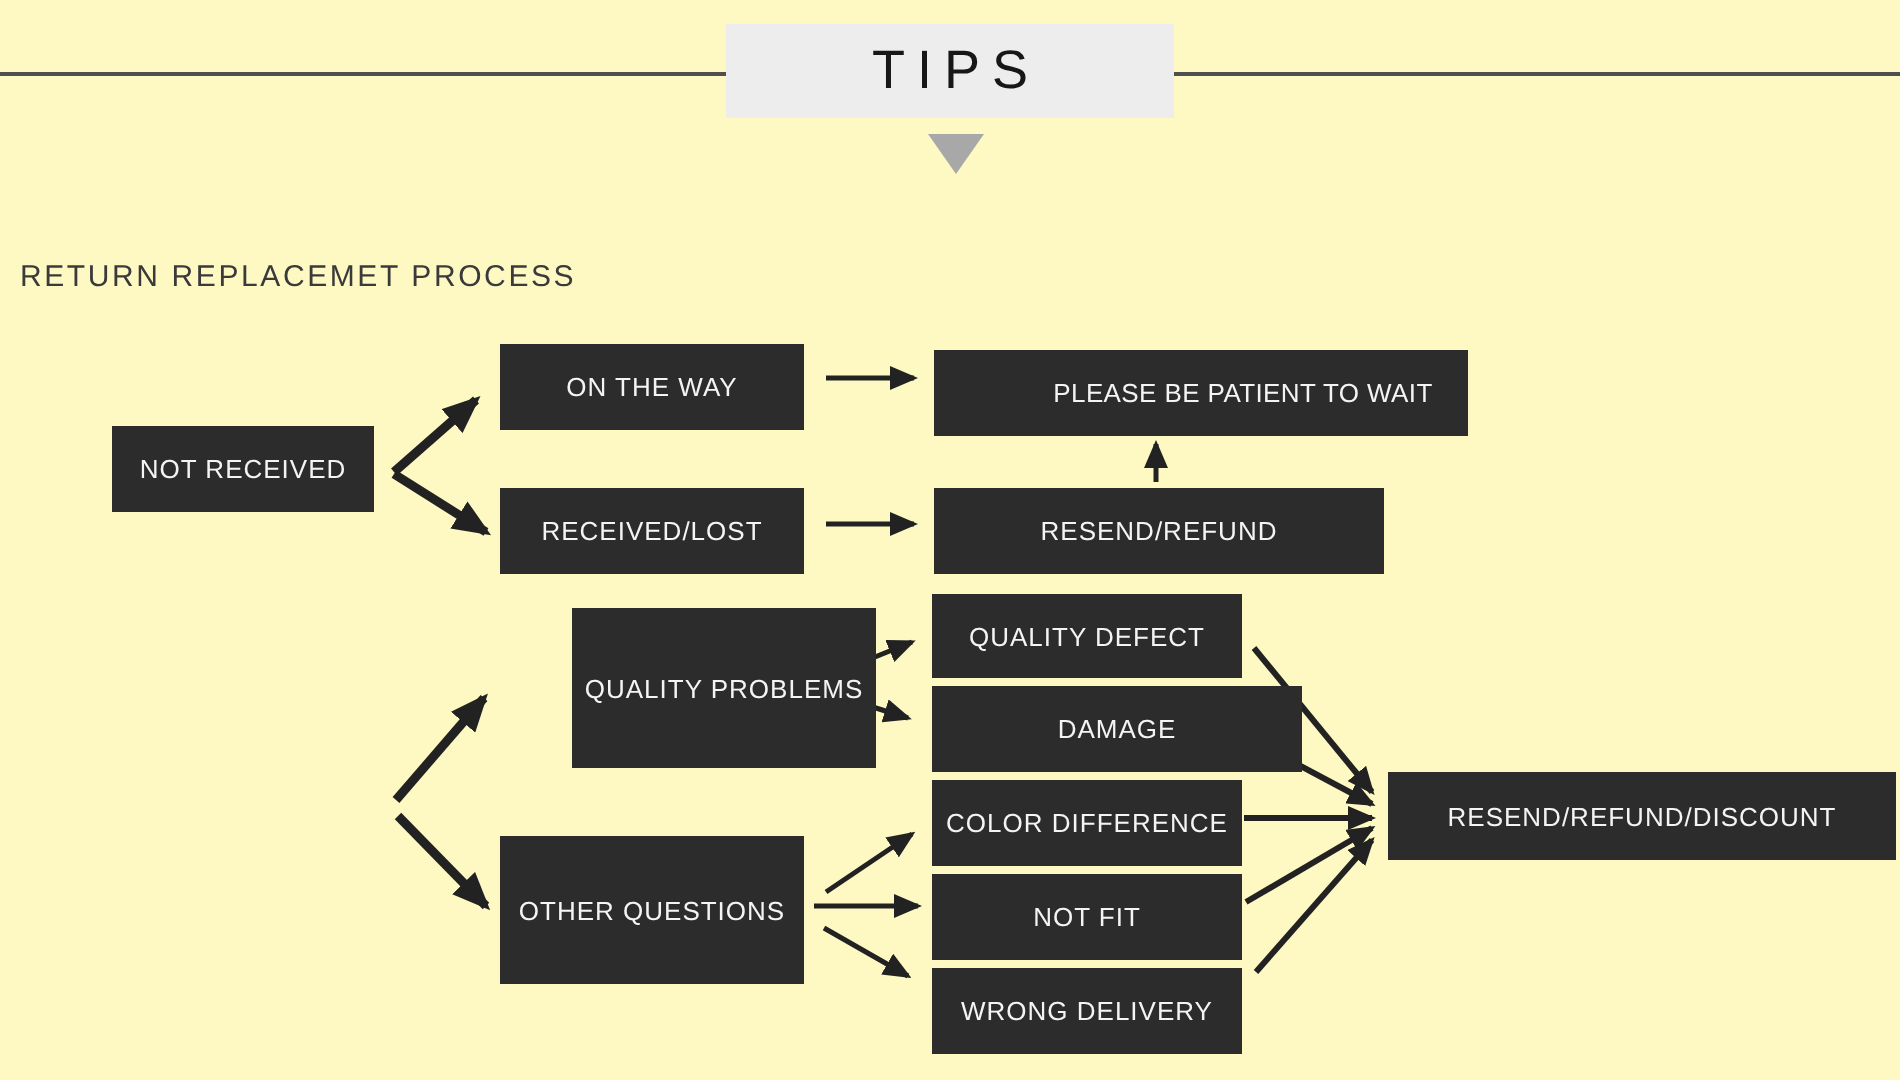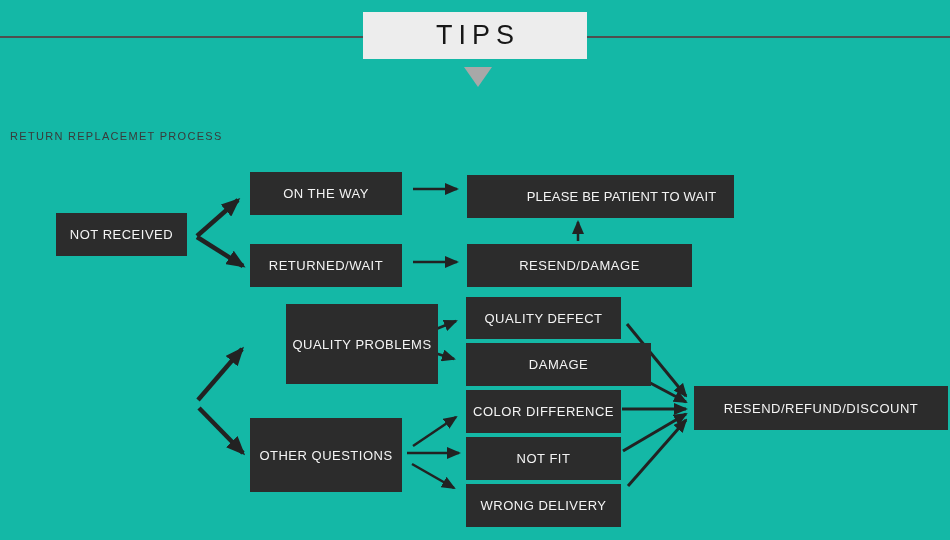--- a/index.html
+++ b/index.html
@@ -1,20 +1,20 @@
 <!DOCTYPE html>
 <html><head>
 <meta charset="utf-8">
 <style>
   html, body { margin: 0; padding: 0; }
   .canvas {
     position: relative;
     width: 950px;
     height: 540px;
-    background: #14b8a6;
+    background: #fef9c3;
     overflow: hidden;
     font-family: "Liberation Sans", "DejaVu Sans", sans-serif;
   }
   .rule {
     position: absolute;
     left: 0; right: 0; top: 36px;
     height: 2px;
     background: #4f4f4f;
     z-index: 1;
   }
@@ -39,21 +39,21 @@
     left: 464px; top: 67px;
     width: 0; height: 0;
     border-left: 14px solid transparent;
     border-right: 14px solid transparent;
     border-top: 20px solid #a8a8a8;
     z-index: 2;
   }
   .section-label {
     position: absolute;
     left: 10px; top: 130px;
-    font-size: 11px;
+    font-size: 15px;
     letter-spacing: 1.3px;
     color: #3a3a3a;
     text-align: center;
   }
   .node {
     position: absolute;
     background: #2c2c2c;
     color: #f4f4f4;
     display: flex;
     align-items: center;
@@ -113,23 +113,23 @@
 
     <line x1="627" y1="324" x2="686" y2="396" stroke="#222222" stroke-width="3" marker-end="url(#ah-s)"></line>
     <line x1="624" y1="369" x2="686" y2="402" stroke="#222222" stroke-width="3" marker-end="url(#ah-s)"></line>
     <line x1="622" y1="409" x2="686" y2="409" stroke="#222222" stroke-width="3" marker-end="url(#ah-s)"></line>
     <line x1="623" y1="451" x2="686" y2="414" stroke="#222222" stroke-width="3" marker-end="url(#ah-s)"></line>
     <line x1="628" y1="486" x2="686" y2="420" stroke="#222222" stroke-width="3" marker-end="url(#ah-s)"></line>
   </svg>
 
   <div class="node" style="left:56px;  top:213px; width:131px; height:43px;">NOT RECEIVED</div>
   <div class="node" style="left:250px; top:172px; width:152px; height:43px;">ON THE WAY</div>
-  <div class="node" style="left:250px; top:244px; width:152px; height:43px;">RETURNED/WAIT</div>
+  <div class="node" style="left:250px; top:244px; width:152px; height:43px;">RECEIVED/LOST</div>
   <div class="node" style="left:467px; top:175px; width:225px; height:43px; letter-spacing:0.2px;padding-left:42px;">PLEASE BE PATIENT TO WAIT</div>
-  <div class="node" style="left:467px; top:244px; width:225px; height:43px;">RESEND/DAMAGE</div>
+  <div class="node" style="left:467px; top:244px; width:225px; height:43px;">RESEND/REFUND</div>
 
   <div class="node" style="left:250px; top:304px; width:152px; height:80px;margin-left:36px;">QUALITY PROBLEMS</div>
   <div class="node" style="left:250px; top:418px; width:152px; height:74px;">OTHER QUESTIONS</div>
 
   <div class="node" style="left:466px; top:297px; width:155px; height:42px;">QUALITY DEFECT</div>
   <div class="node" style="left:466px; top:343px; width:185px; height:43px;">DAMAGE</div>
   <div class="node" style="left:466px; top:390px; width:155px; height:43px;">COLOR DIFFERENCE</div>
   <div class="node" style="left:466px; top:437px; width:155px; height:43px;">NOT FIT</div>
   <div class="node" style="left:466px; top:484px; width:155px; height:43px;">WRONG DELIVERY</div>
 

